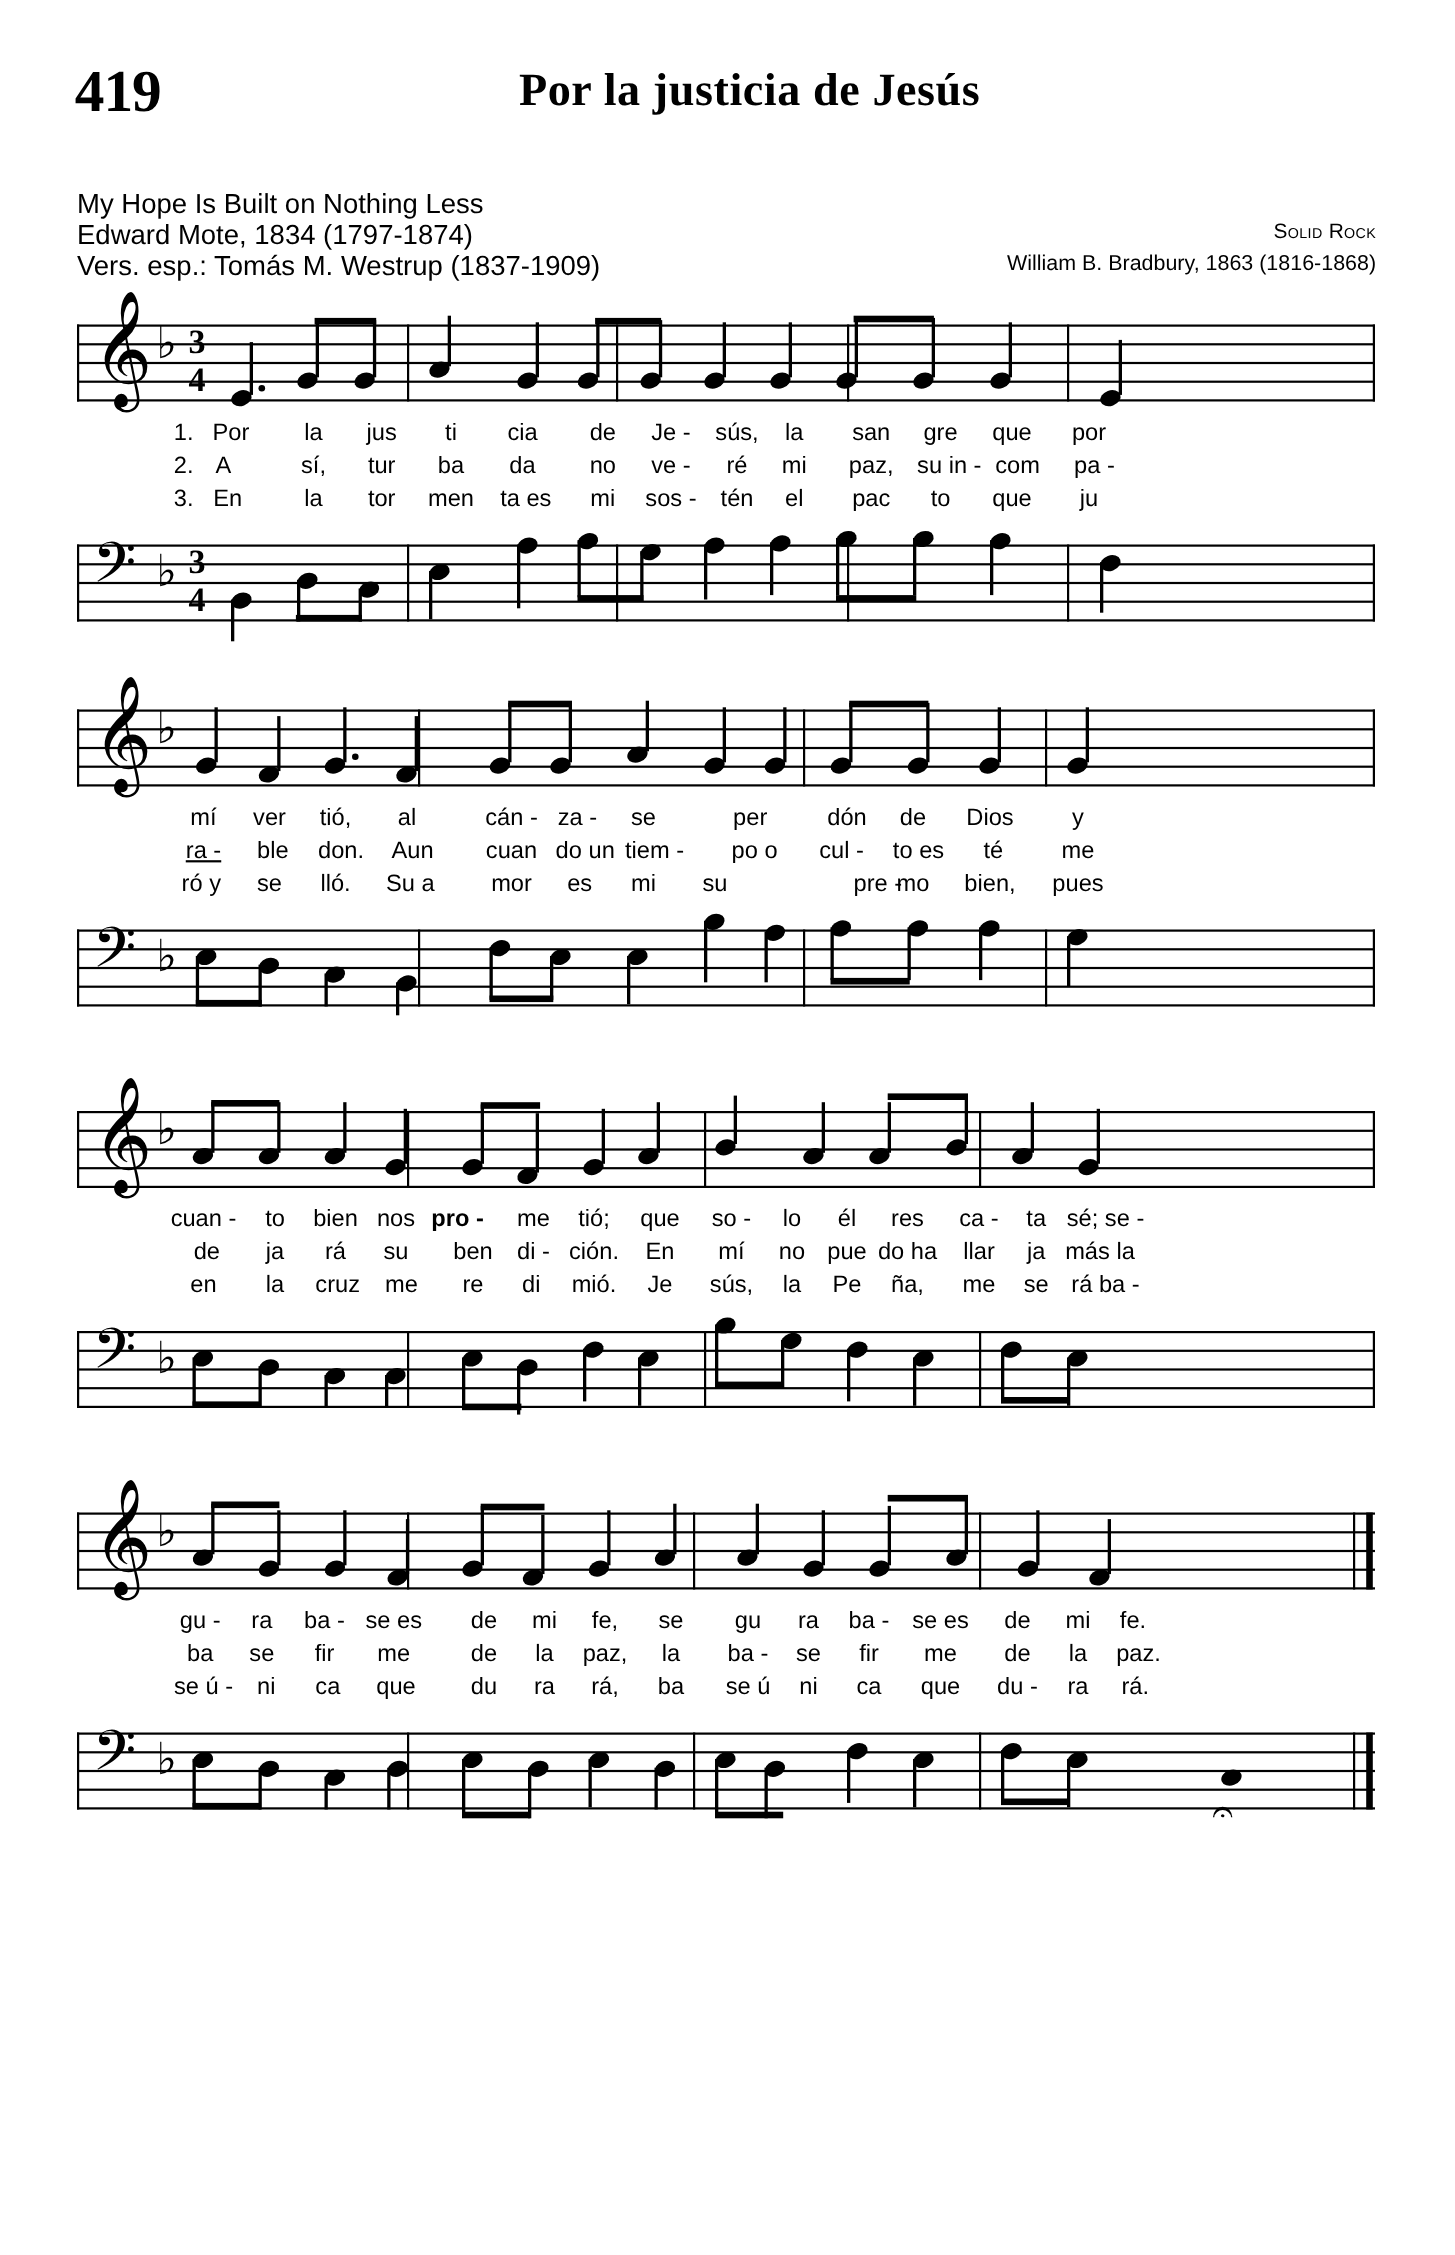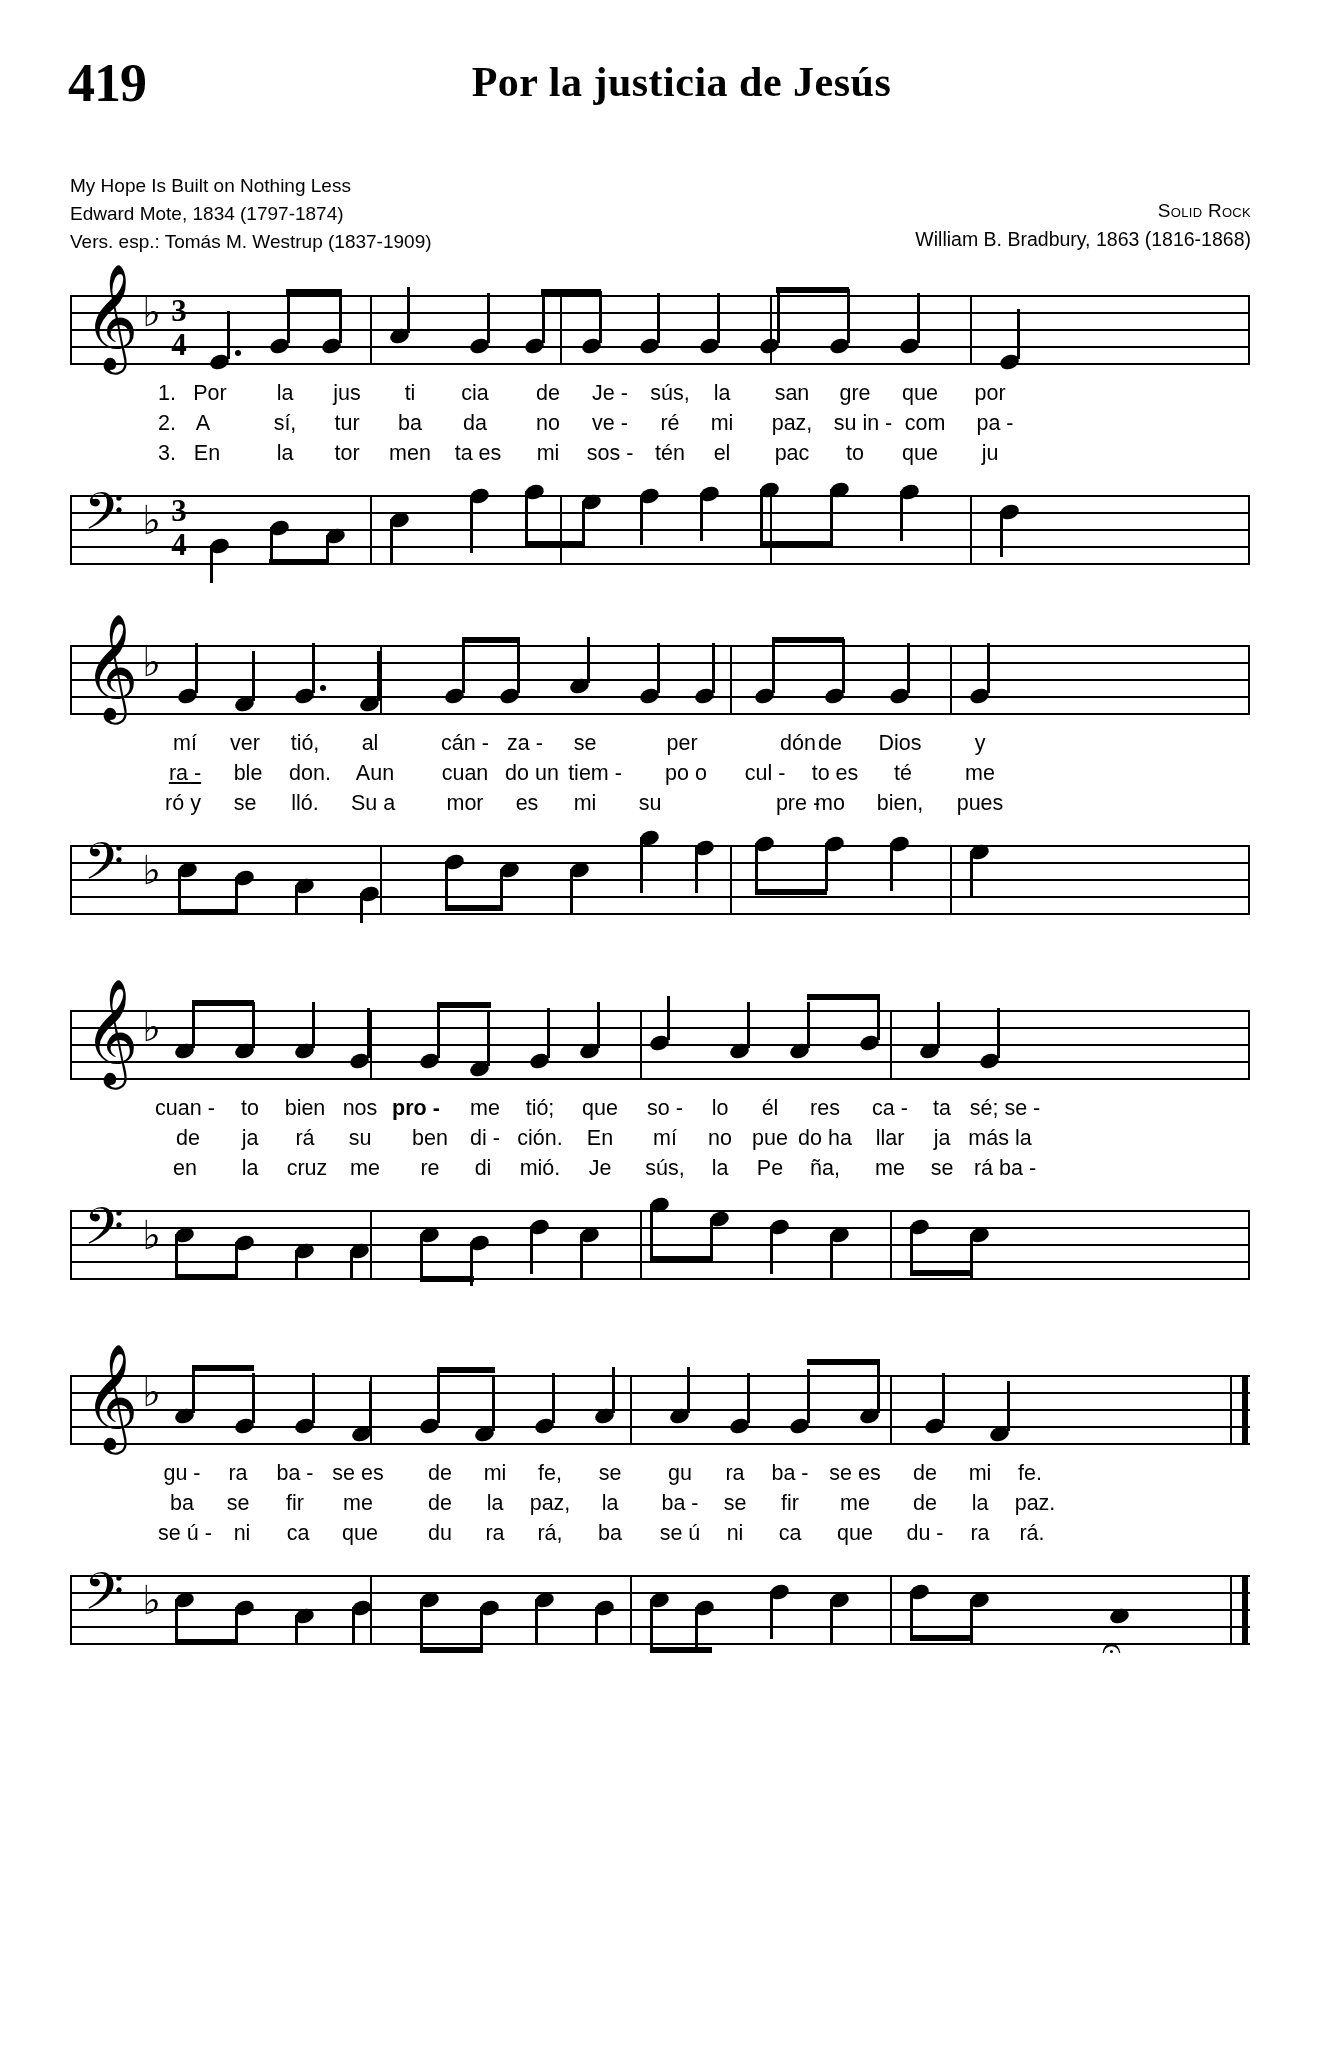--- a/index.html
+++ b/index.html
@@ -42,21 +42,21 @@
     font-weight: bold;
     font-family: "Liberation Serif", serif;
     letter-spacing: 0.5px;
     padding-left: 40px;
   }
 
   .credits-left {
     position: absolute;
     left: 70px;
     top: 172px;
-    font-size: 19px;
+    font-size: 25px;
     line-height: 28px;
   }
   .tune-name {
     position: absolute;
     right: 72px;
     top: 200px;
     text-align: right;
     font-size: 19px;
   }
   .smallcaps {
@@ -434,21 +434,21 @@
     <div class="lyrics" style="left:0; top:86px; width:1180px;">
       <div class="lyric-line">
         <span class="w" style="left:115px;">mí</span>
         <span class="w" style="left:175px;">ver</span>
         <span class="w" style="left:235px;">tió,</span>
         <span class="w" style="left:300px;">al</span>
         <span class="w" style="left:395px;">cán -</span>
         <span class="w" style="left:455px;">za -</span>
         <span class="w" style="left:515px;">se</span>
         <span class="w" style="left:612px;">per</span>
-        <span class="w" style="left:700px;margin-left:28px;">dón</span>
+        <span class="w" style="left:700px;">dón</span>
         <span class="w" style="left:760px;">de</span>
         <span class="w" style="left:830px;">Dios</span>
         <span class="w" style="left:910px;">y</span>
       </div>
       <div class="lyric-line">
         <span class="w" style="left:115px;text-decoration:underline;">ra -</span>
         <span class="w" style="left:178px;">ble</span>
         <span class="w" style="left:240px;">don.</span>
         <span class="w" style="left:305px;">Aun</span>
         <span class="w" style="left:395px;">cuan</span>

